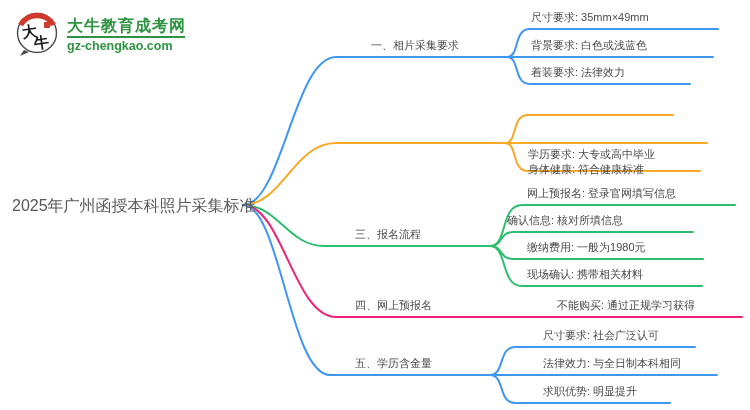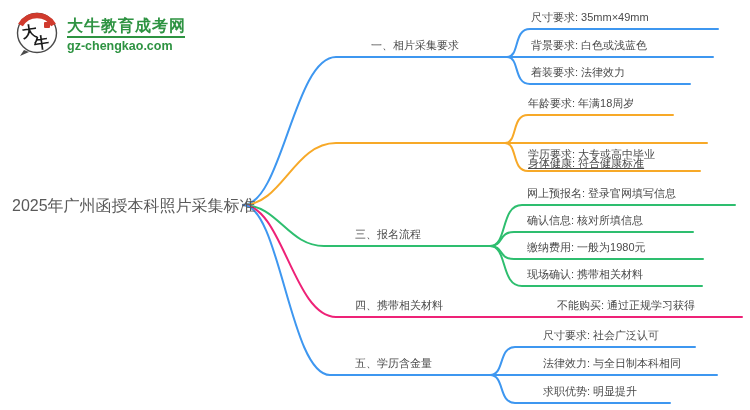--- a/index.html
+++ b/index.html
@@ -68,33 +68,32 @@
       <div class="logo-title">大牛教育成考网</div>
       <div class="logo-divider"></div>
       <div class="logo-domain">gz-chengkao.com</div>
     </div>
   </div>
 
   <div class="center-title">2025年广州函授本科照片采集标准</div>
 
   <div class="txt" style="left:357px; top:36px;margin-left:14px;">一、相片采集要求</div>
   <div class="txt" style="left:355px; top:225px;">三、报名流程</div>
-  <div class="txt" style="left:355px; top:296px;">四、携带相关材料</div>
+  <div class="txt" style="left:355px; top:296px;">四、网上预报名</div>
   <div class="txt" style="left:355px; top:354px;">五、学历含金量</div>
 
   <div class="txt" style="left:531px; top:8px;">尺寸要求: 35mm×49mm</div>
   <div class="txt" style="left:531px; top:36px;">背景要求: 白色或浅蓝色</div>
   <div class="txt" style="left:531px; top:63px;">着装要求: 法律效力</div>
 
-  <div class="txt" style="left:528px; top:94px;">年龄要求: 年满18周岁</div>
   <div class="txt" style="left:528px; top:122px;margin-top:23px;">学历要求: 大专或高中毕业</div>
-  <div class="txt" style="left:528px; top:154px;text-decoration:underline;">身体健康: 符合健康标准</div>
+  <div class="txt" style="left:528px; top:160px;">身体健康: 符合健康标准</div>
 
   <div class="txt" style="left:527px; top:184px;">网上预报名: 登录官网填写信息</div>
-  <div class="txt" style="left:527px; top:211px;">确认信息: 核对所填信息</div>
+  <div class="txt" style="left:507px; top:211px;">确认信息: 核对所填信息</div>
   <div class="txt" style="left:527px; top:238px;">缴纳费用: 一般为1980元</div>
   <div class="txt" style="left:527px; top:265px;">现场确认: 携带相关材料</div>
 
   <div class="txt" style="left:557px; top:296px;">不能购买: 通过正规学习获得</div>
 
   <div class="txt" style="left:543px; top:326px;">尺寸要求: 社会广泛认可</div>
   <div class="txt" style="left:543px; top:354px;">法律效力: 与全日制本科相同</div>
   <div class="txt" style="left:543px; top:382px;">求职优势: 明显提升</div>
 
 </div>

